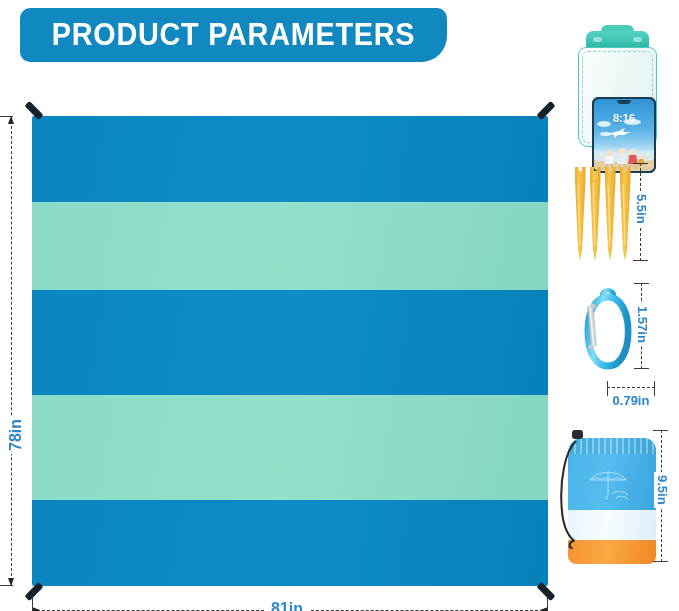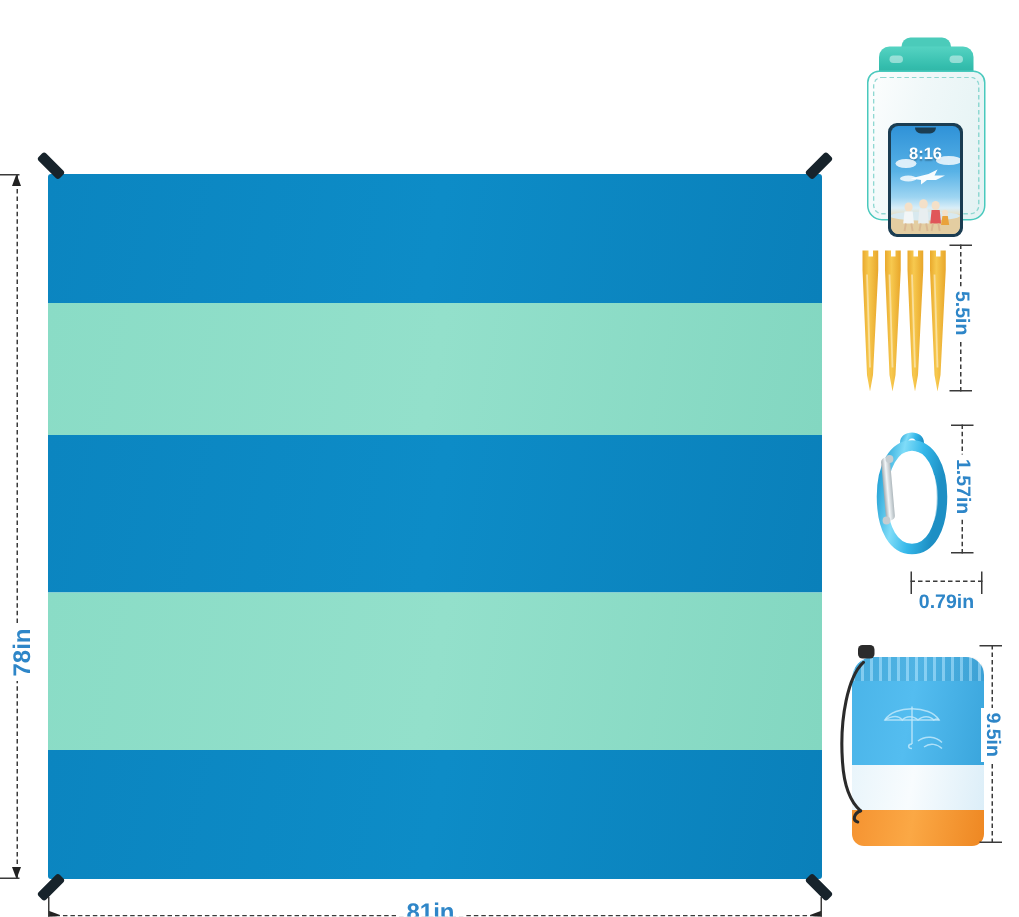--- a/index.html
+++ b/index.html
@@ -128,21 +128,21 @@
     background: rgba(255,255,255,0.45);
     border-radius: 3px;
   }
   .pouch-clip::before { left: 7px; }
   .pouch-clip::after  { right: 7px; }
   .pouch-clip-top {
     position: absolute; left: 23px; top: -6px; width: 33px; height: 10px;
     background: #4bcbba; border-radius: 6px 6px 0 0;
   }
   .phone {
-    position: absolute; left: 13px; top: 34px; width: 50px; height: 76px;
+    position: absolute; left: 13px; top: 49px; width: 64px; height: 76px;
     border: 1.3px solid #1b3d52; border-radius: 6px;
     overflow: hidden; background: #1b3d52;
   }
   .phone-screen {
     position: absolute; inset: 1px; border-radius: 5px; overflow: hidden;
     background: linear-gradient(180deg, #2f92d8 0%, #58b2e6 42%, #9ed5f2 66%, #d9eef8 76%, #e9d9b4 84%, #e2cc9f 100%);
   }
   .phone-notch {
     position: absolute; left: 50%; top: 1px; transform: translateX(-50%);
     width: 14px; height: 4px; background: #1b3d52; border-radius: 0 0 4px 4px;
@@ -218,20 +218,23 @@
     color: #2e86c8; font-weight: bold; font-size: 13px;
     white-space: nowrap; text-align: center;
     font-family: "Liberation Sans Narrow", "Liberation Sans", sans-serif;
   }
 </style>
 </head>
 <body>
 
 <div id="stage">
 
+  <div class="header-banner">
+    <span class="header-title">PRODUCT PARAMETERS</span>
+  </div>
 
   <div class="blanket-wrap">
     <div class="blanket">
       <div class="stripe" style="top:0px;   height:86px;  background:linear-gradient(100deg,#0b85c0 0%,#0d8cc7 50%,#0a80ba 100%);"></div>
       <div class="stripe" style="top:86px;  height:88px;  background:linear-gradient(100deg,#8adcc6 0%,#93e0cb 50%,#83d7c1 100%);"></div>
       <div class="stripe" style="top:174px; height:105px; background:linear-gradient(100deg,#0b85c0 0%,#0d8cc7 50%,#0a80ba 100%);"></div>
       <div class="stripe" style="top:279px; height:105px; background:linear-gradient(100deg,#8adcc6 0%,#93e0cb 50%,#83d7c1 100%);"></div>
       <div class="stripe" style="top:384px; height:86px;  background:linear-gradient(100deg,#0b85c0 0%,#0d8cc7 50%,#0a80ba 100%);"></div>
     </div>
     <div class="corner-tab ct-tl"></div>

